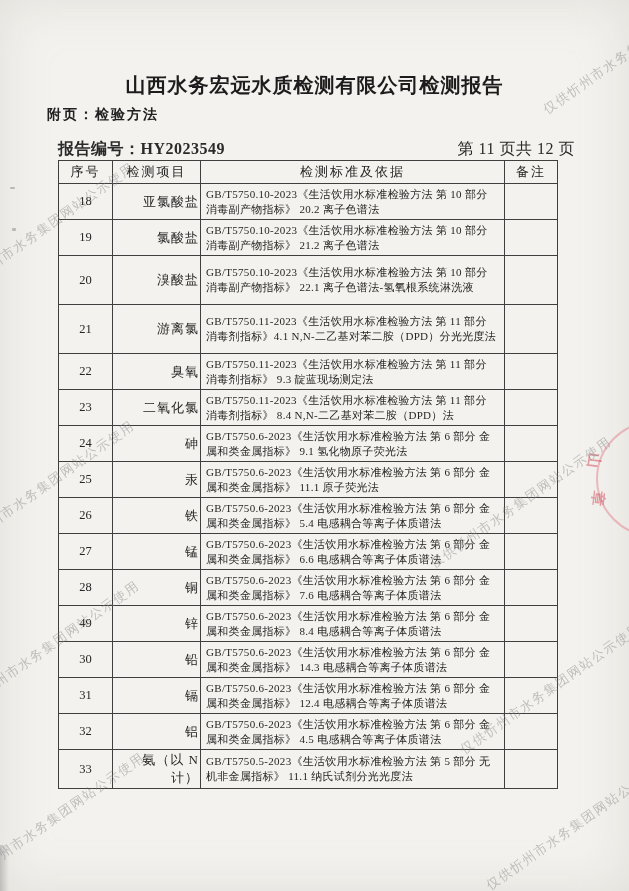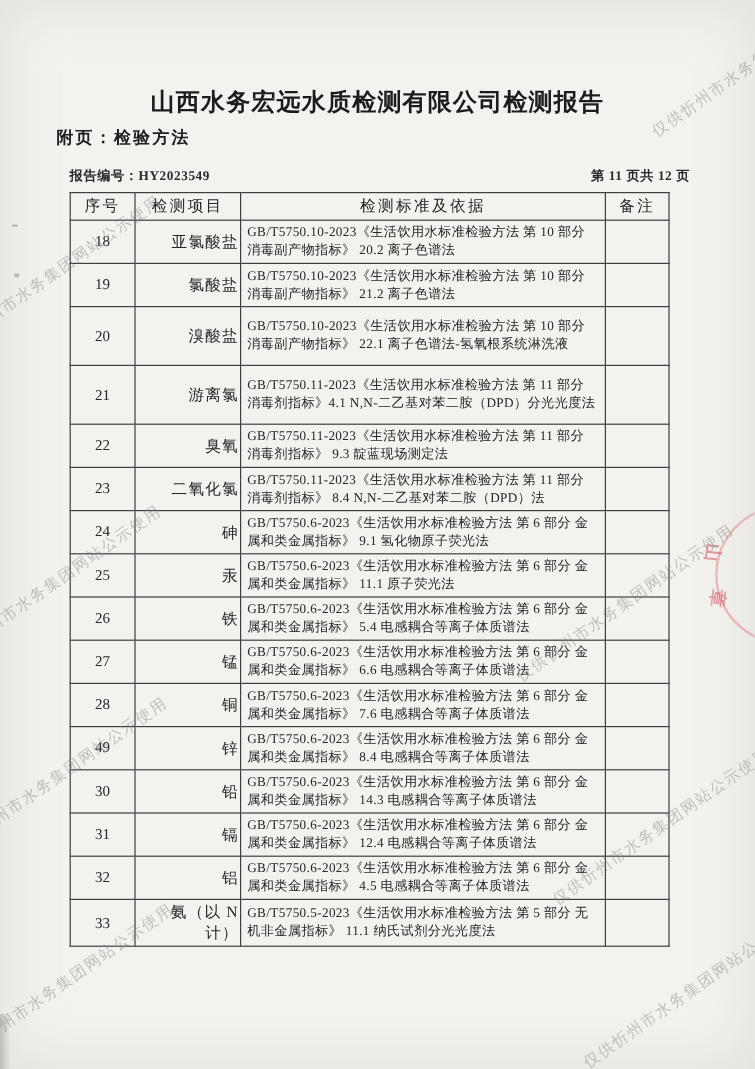--- a/index.html
+++ b/index.html
@@ -19,24 +19,24 @@
     letter-spacing:1px;color:#1c1c1c;margin:0;
     font-family:"DejaVu Sans","Liberation Sans",sans-serif;
   }
   .appendix{
     position:absolute;top:106px;left:47px;
     font-size:14px;font-weight:700;letter-spacing:2px;color:#202020;
     font-family:"DejaVu Sans","Liberation Sans",sans-serif;
   }
   .meta{
     position:absolute;top:139px;left:58px;right:54px;
-    font-size:11px;
+    font-size:16px;
   }
   .report-no{font-weight:700;letter-spacing:0.5px;}
-  .page-info{position:absolute;right:0;top:0;font-weight:700;letter-spacing:0.5px;}
+  .page-info{position:absolute;right:0;top:0;font-weight:400;letter-spacing:0.5px;}
   table.methods{
     position:absolute;left:58px;top:160px;
     width:499px;border-collapse:collapse;table-layout:fixed;
   }
   table.methods th, table.methods td{
     border:1px solid #3f3f3f;
     vertical-align:middle;
     color:#262626;
   }
   table.methods th{

